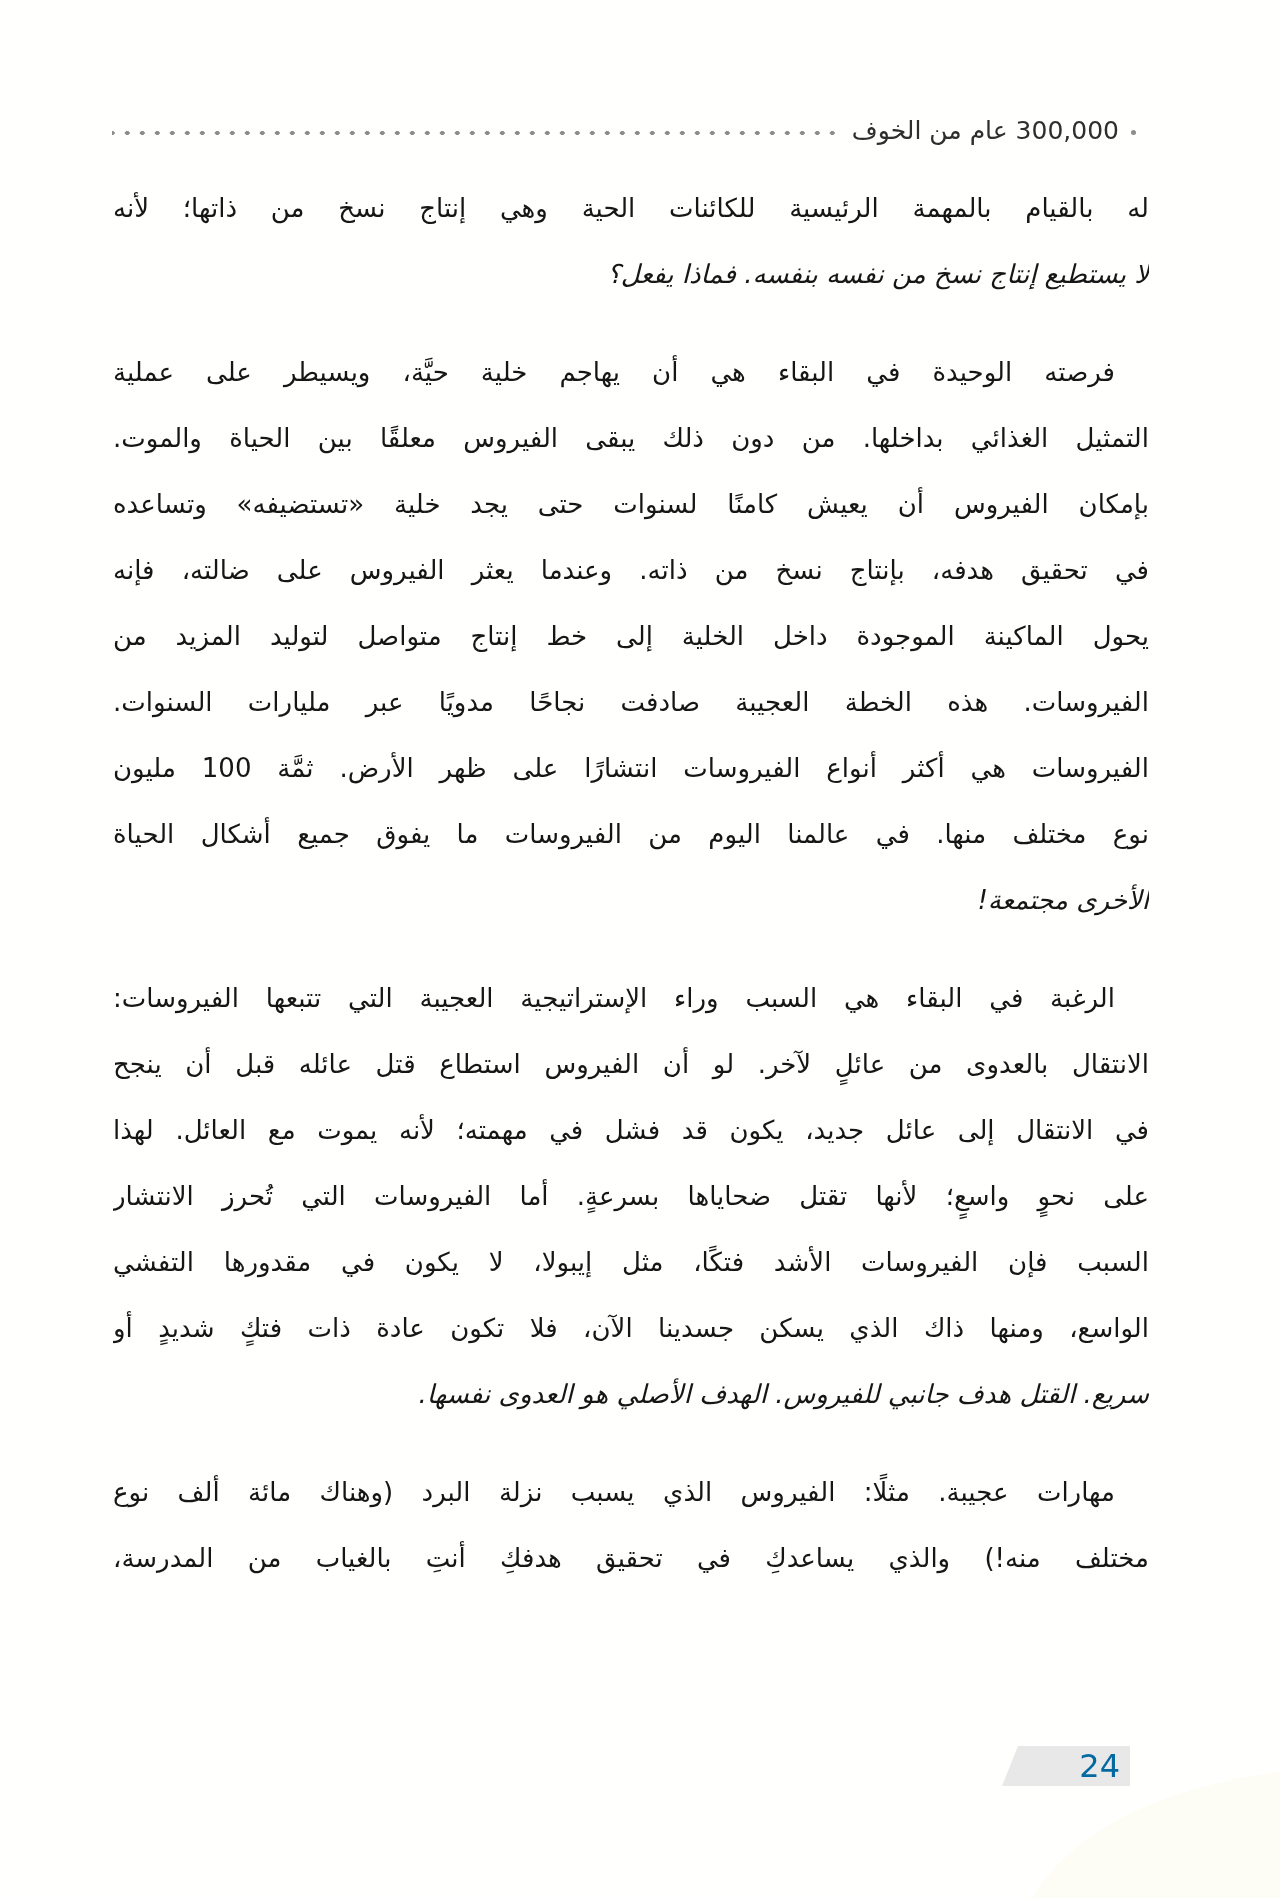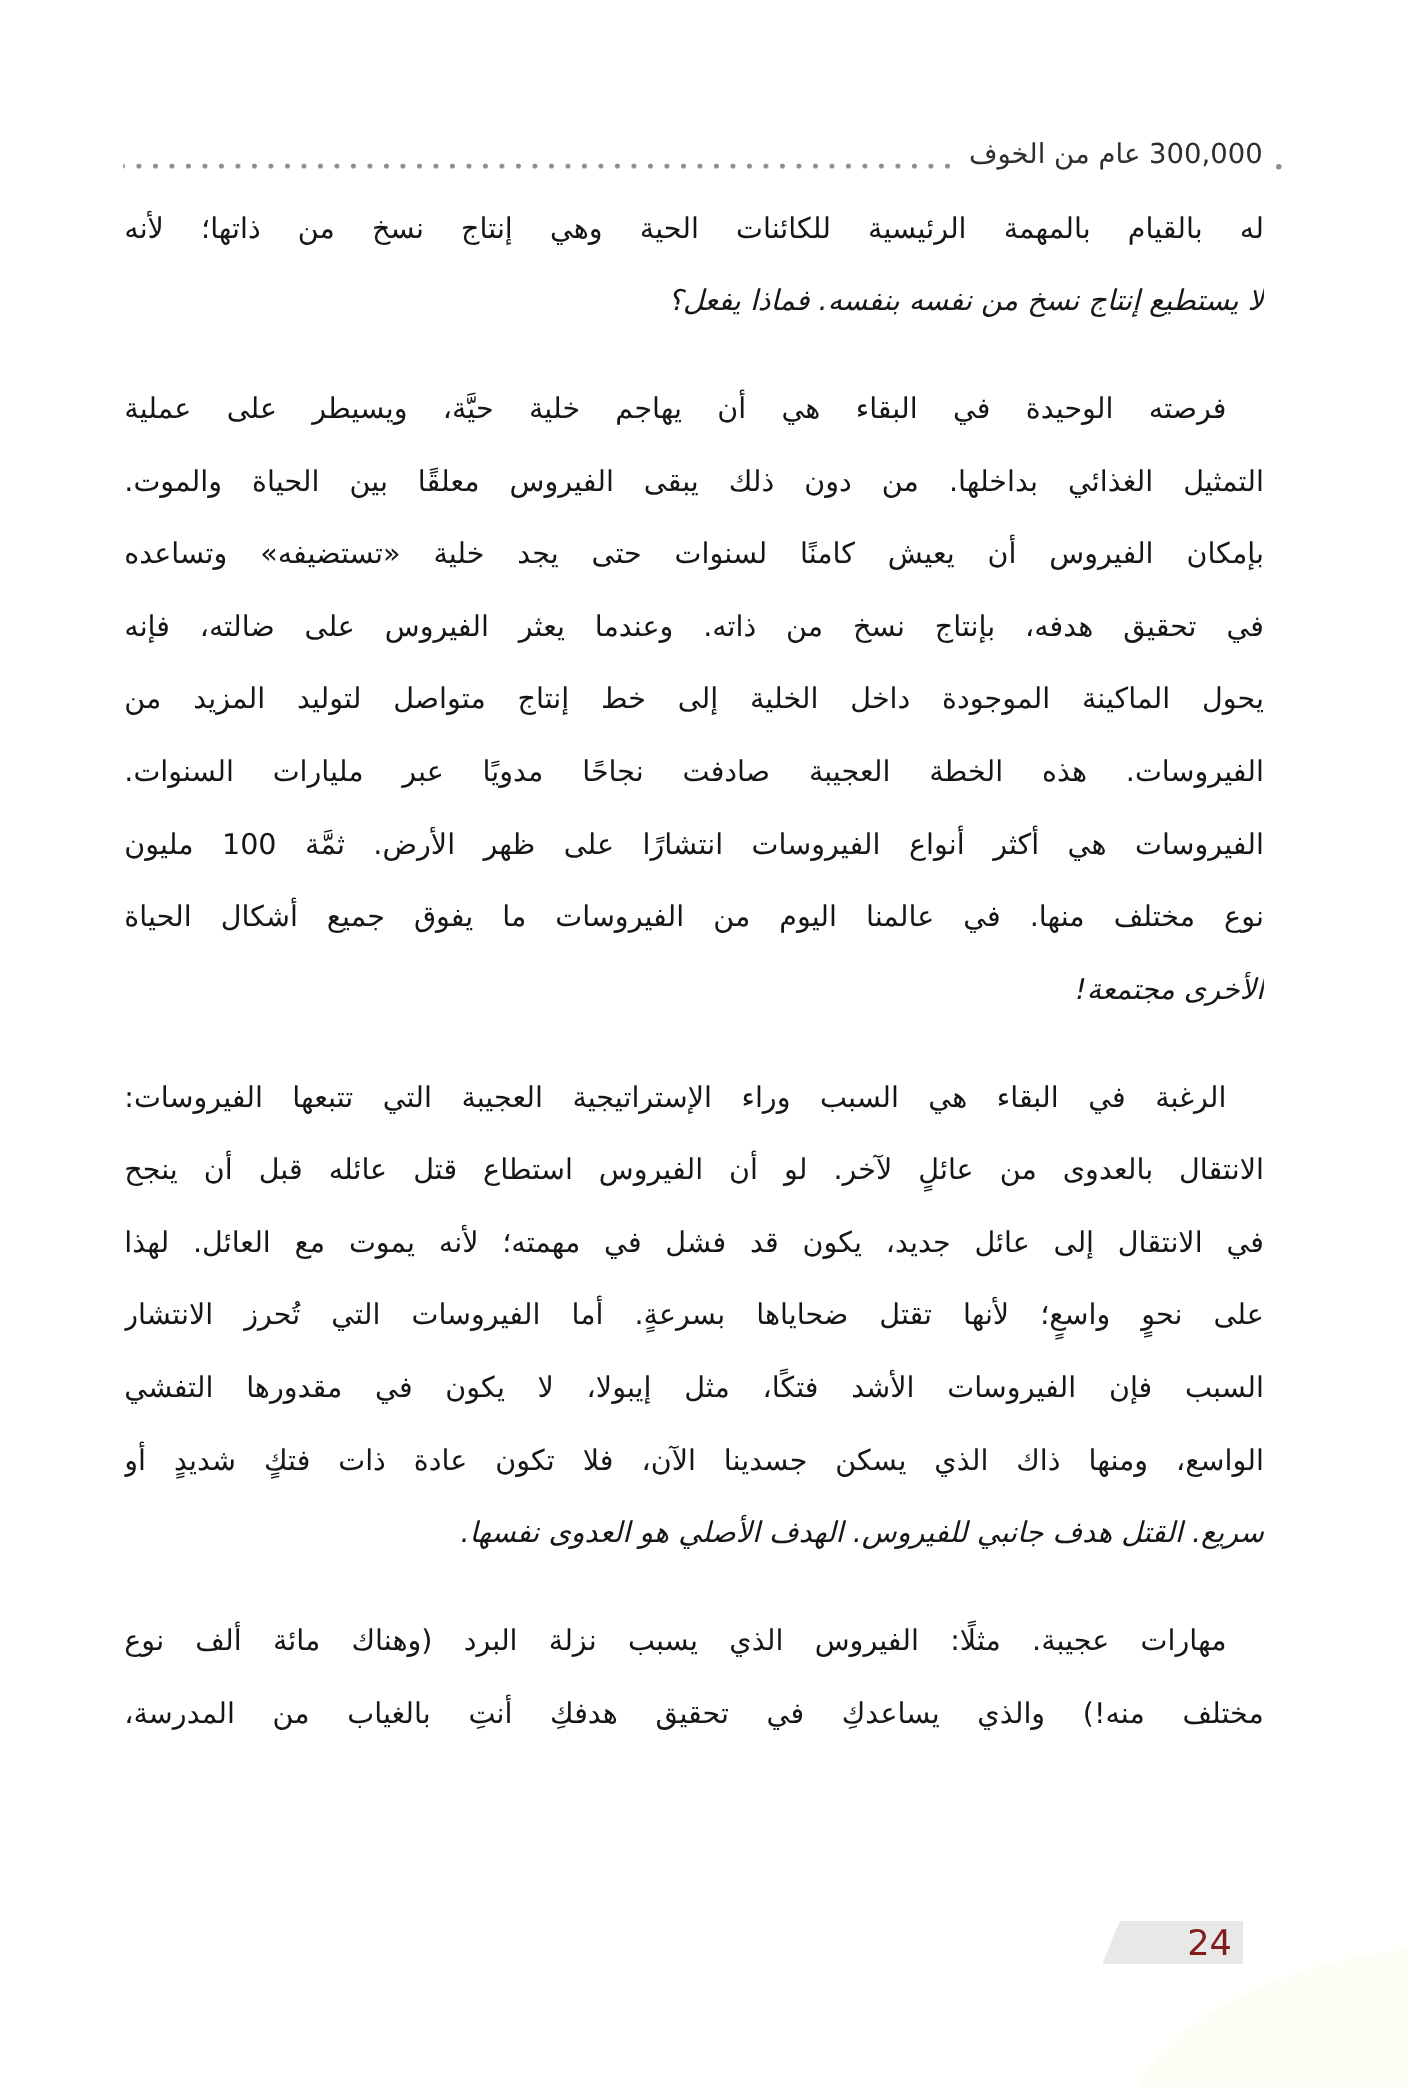--- a/index.html
+++ b/index.html
@@ -10,25 +10,25 @@
     background: #fffffe;
     overflow: hidden;
     direction: rtl;
     font-family: "DejaVu Sans", sans-serif;
   }
 
   
   .running-head {
     position: absolute;
     top: 116px;
-    right: 115px;
+    right: 144px;
     left: 112px;
     height: 38px;
     display: flex;
-    align-items: flex-end;
+    align-items: flex-start;
     gap: 12px;
   }
   .head-dot {
     width: 5px; height: 5px;
     border-radius: 50%;
     background: #8d8d8d;
     flex: 0 0 auto;
     margin-top: 14px;
   }
   .head-title {
@@ -84,21 +84,21 @@
     background: #e8e8e8;
     clip-path: polygon(16px 0, 100% 0, 100% 100%, 0 100%);
     display: flex;
     align-items: center;
     justify-content: flex-start; 
     padding: 0;
   }
   .page-num {
     direction: ltr;
     font-size: 32px;
-    color: #7f1d1d;
+    color: #0369a1;
     margin-right: 10px;
     font-family: "DejaVu Sans", sans-serif;
     margin-left: 40px;
   }
 
   
   .corner-shade {
     position: absolute;
     right: -70px;
     bottom: -50px;

